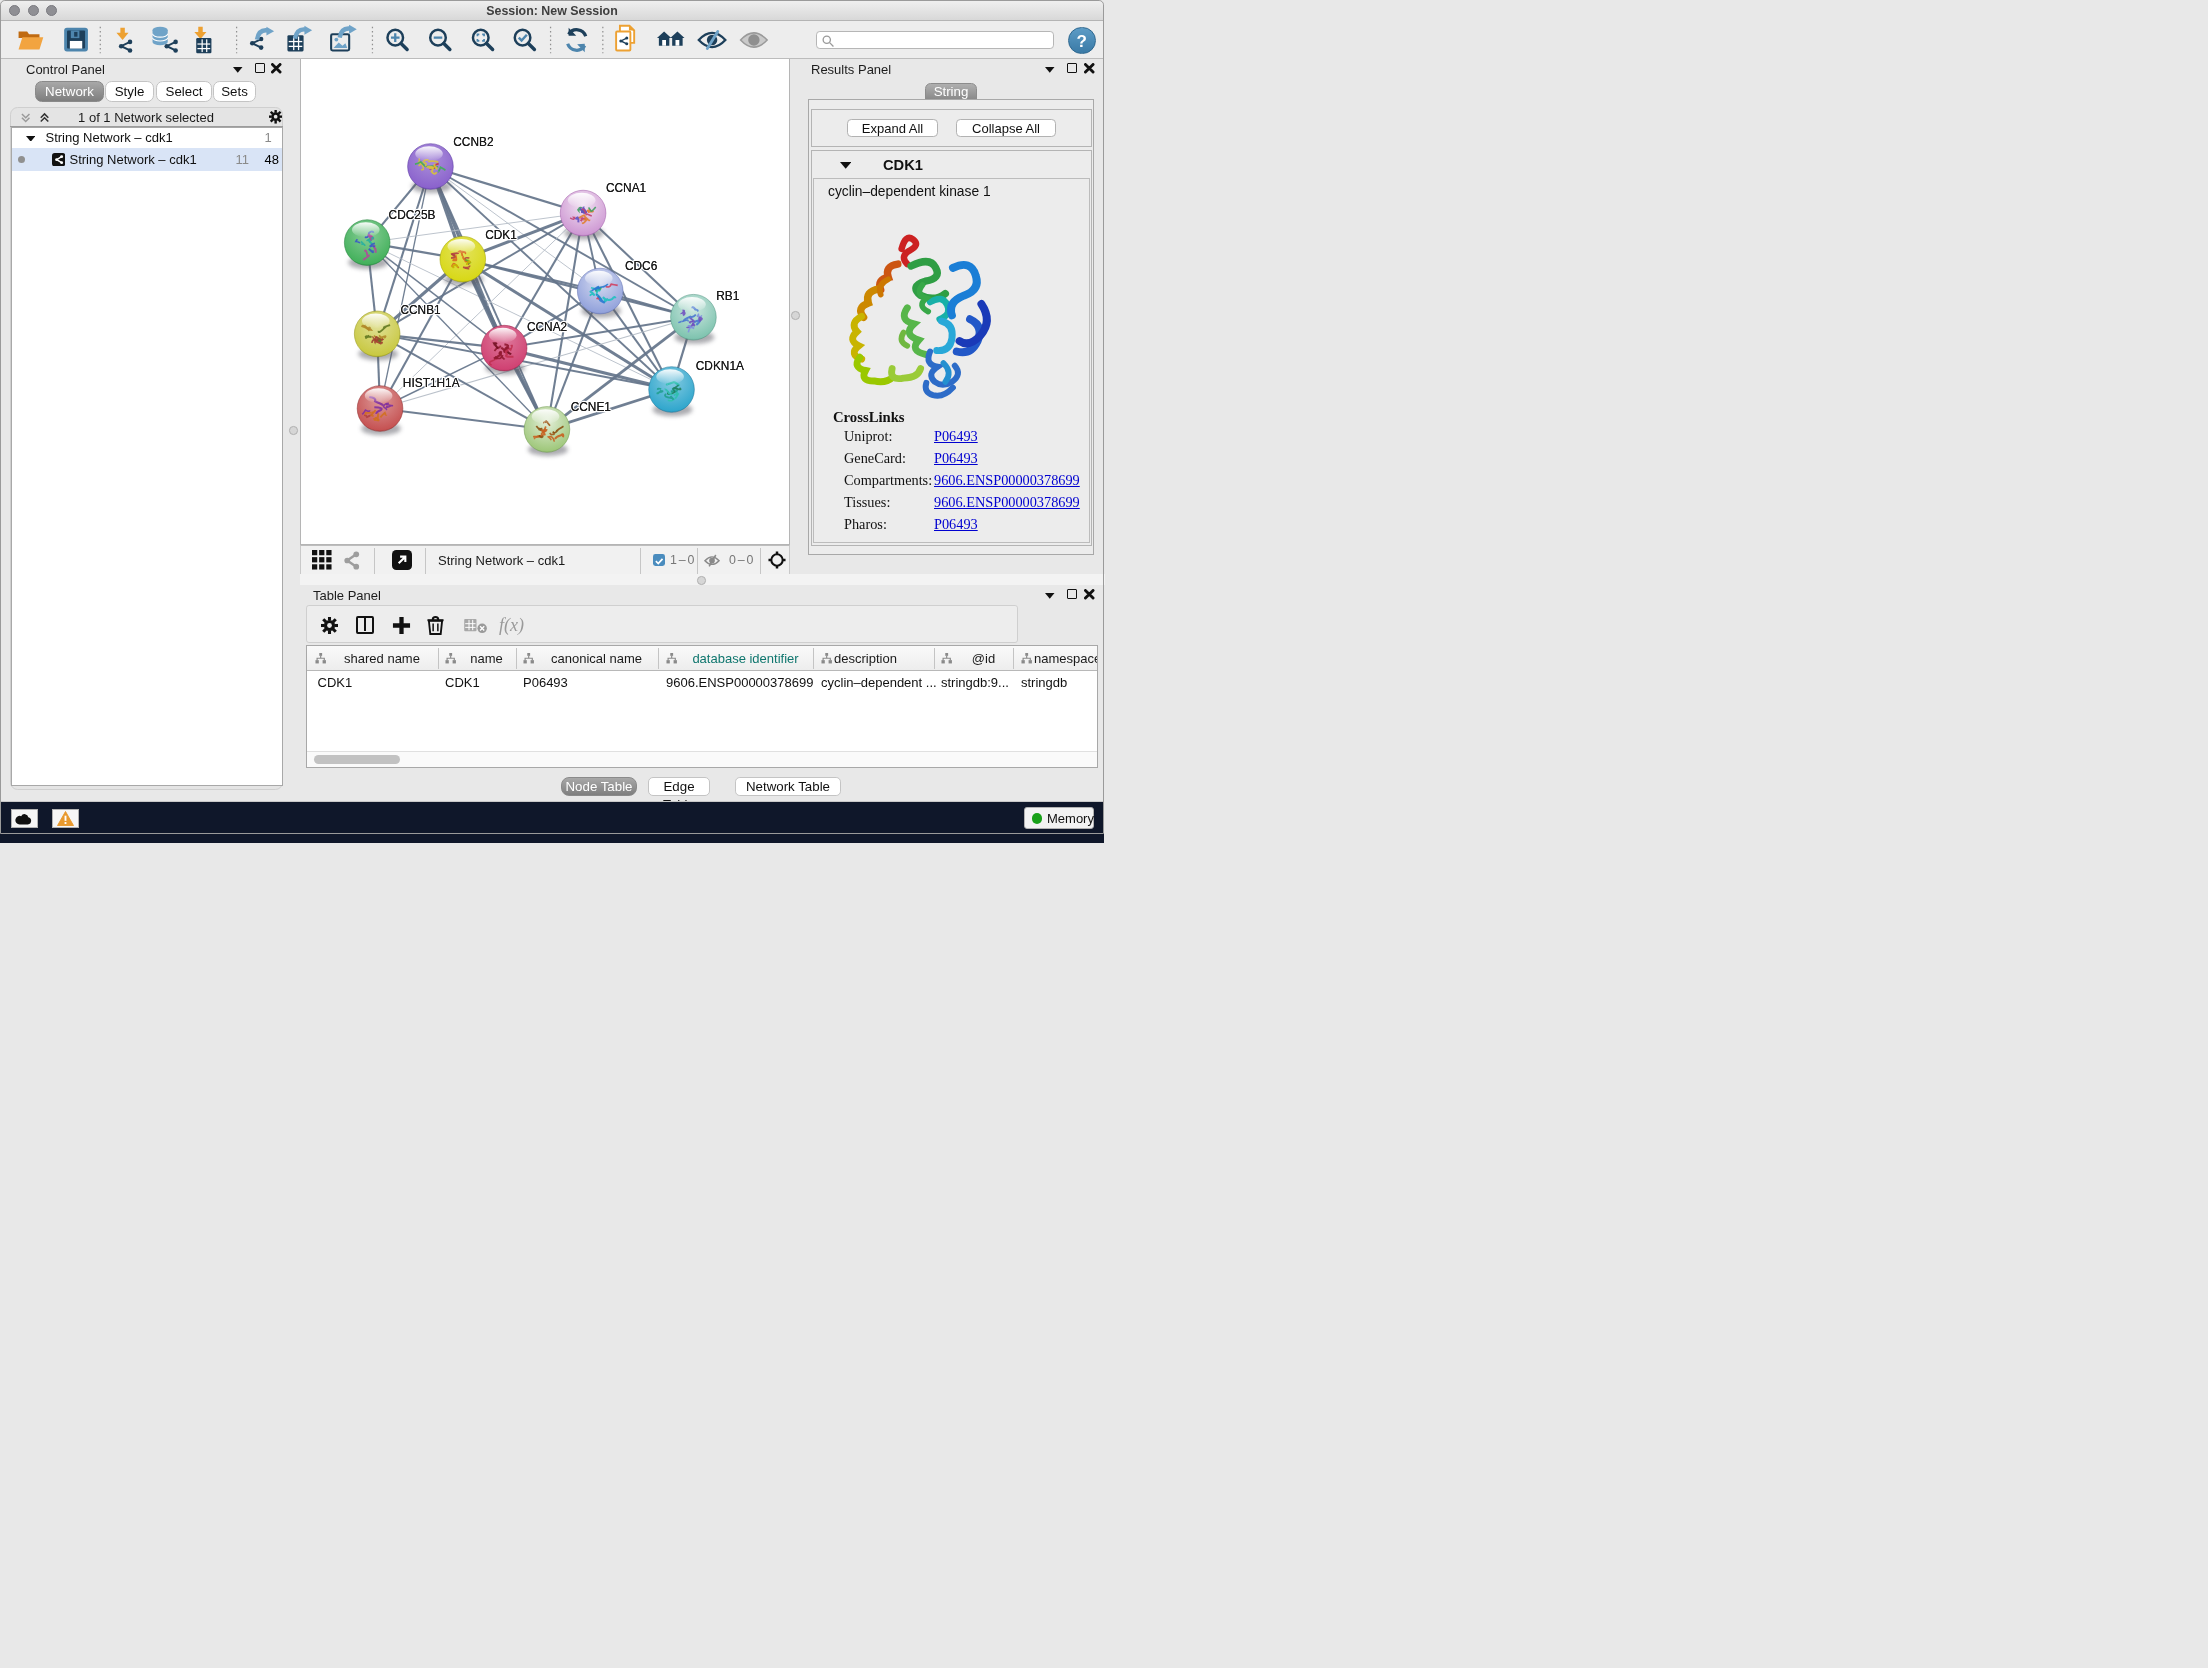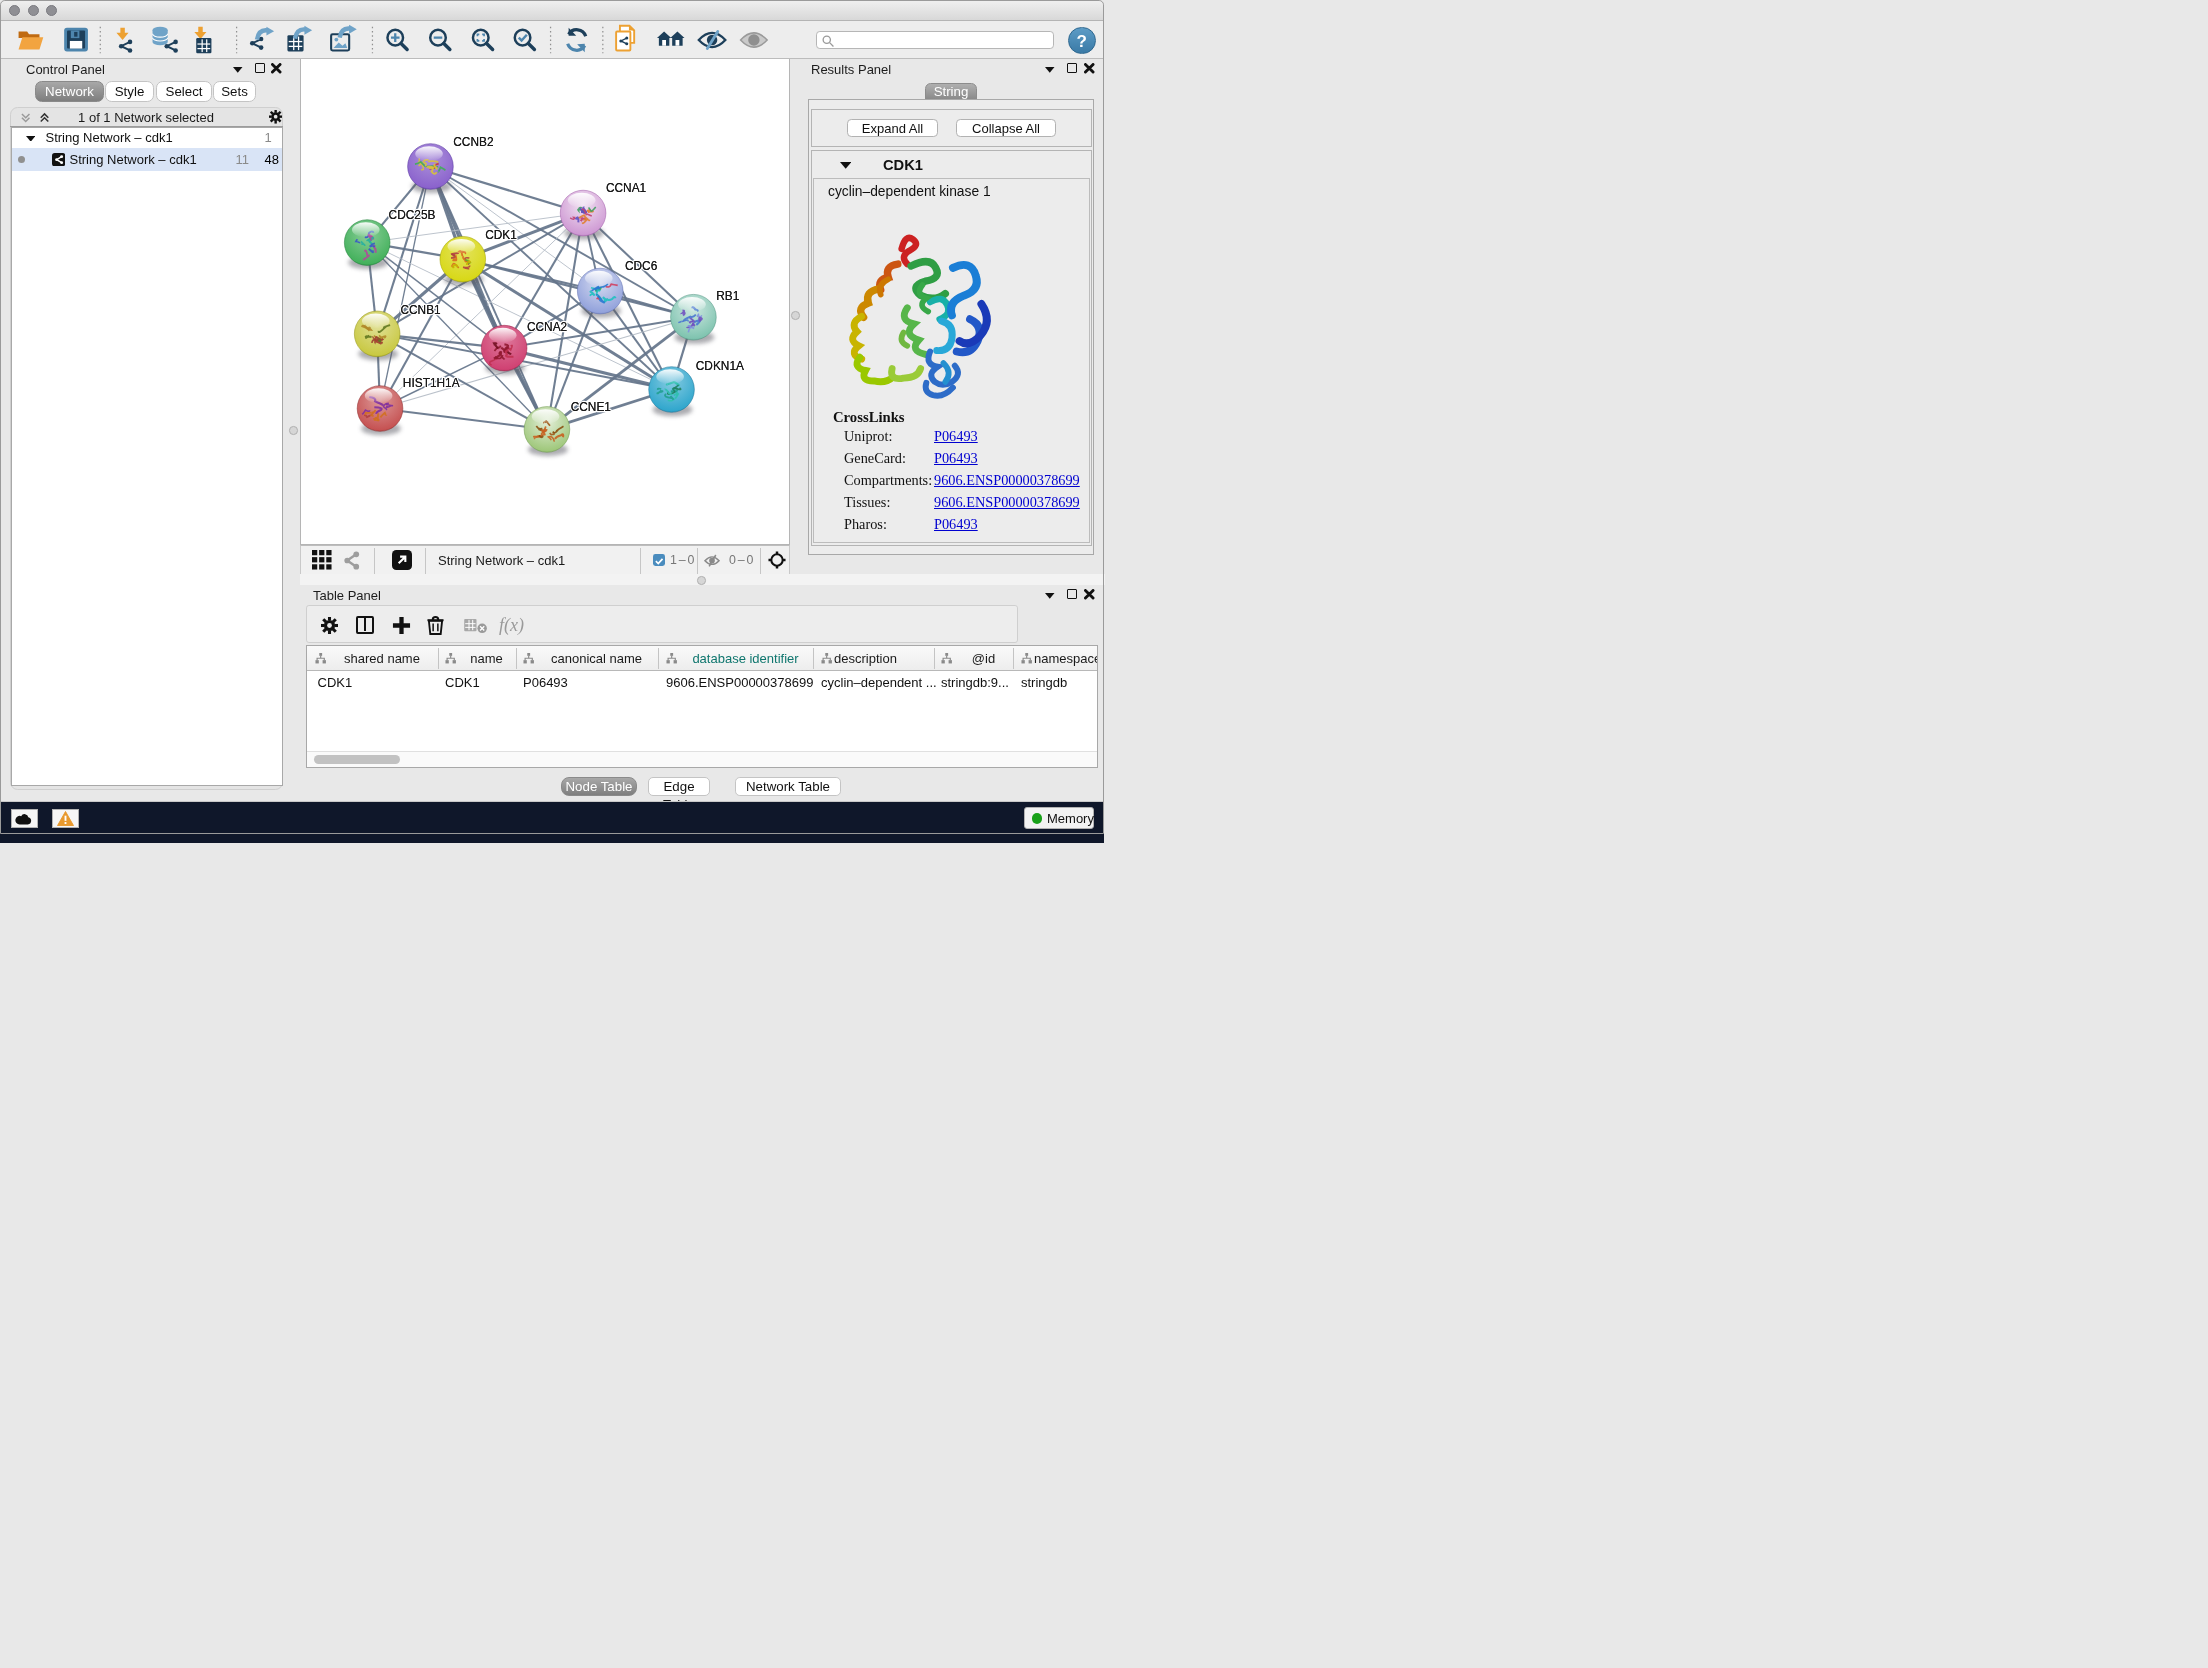--- a/index.html
+++ b/index.html
@@ -11,20 +11,21 @@
 .btn{position:absolute;background:#fff;border:1px solid #b2b2b2;border-radius:4.3px;
 text-align:center;font-size:13px;color:#111}
 .link{color:#0000d0;text-decoration:underline}
 .serif{font-family:"Liberation Serif",serif}
 </style></head><body>
 <div class="abs" style="left:0;top:0;width:1104px;height:834px;border:1px solid #9a9a9a;border-radius:4.8px 4.8px 0 0;z-index:99;pointer-events:none"></div>
 <div class="abs" style="left:0;top:0;width:1104px;height:21.4px;background:linear-gradient(#f0f0f0,#d8d8d8);border-bottom:1px solid #b4b4b4;border-radius:4.8px 4.8px 0 0">
     <div class="abs" style="left:8.8px;top:5px;width:11px;height:11px;border-radius:50%;background:#8f8f94;border:0.5px solid #7a7a80"></div>
     <div class="abs" style="left:28px;top:5px;width:11px;height:11px;border-radius:50%;background:#8f8f94;border:0.5px solid #7a7a80"></div>
     <div class="abs" style="left:46px;top:5px;width:11px;height:11px;border-radius:50%;background:#8f8f94;border:0.5px solid #7a7a80"></div>
+    <div class="abs" style="left:0;width:100%;top:3.8px;text-align:center;font-size:12.4px;font-weight:700;color:#3e3e3e">Session: New Session</div>
   </div>
 <div class="abs" style="left:0;top:21.4px;width:1104px;height:38px;background:#ededed;border-bottom:1px solid #bcbcbc">
     <svg width="1104" height="38" viewBox="0 0 1161 40" style="position:absolute;left:0;top:0">
       <g transform="translate(18,8)">
         <path d="M1 3 L10 3 L12 6 L23 6 L23 10 L1 10 Z" fill="#c06a10"></path>
         <path d="M1 22 L5 9 L27 9 L23 22 Z" fill="#f2a440"></path>
       </g>
       <g transform="translate(67,7)">
         <rect x="0" y="0" width="25" height="25" rx="3" fill="#4d85ad"></rect>
         <rect x="3" y="3" width="19" height="19" rx="1" fill="#1d3f5a"></rect>

